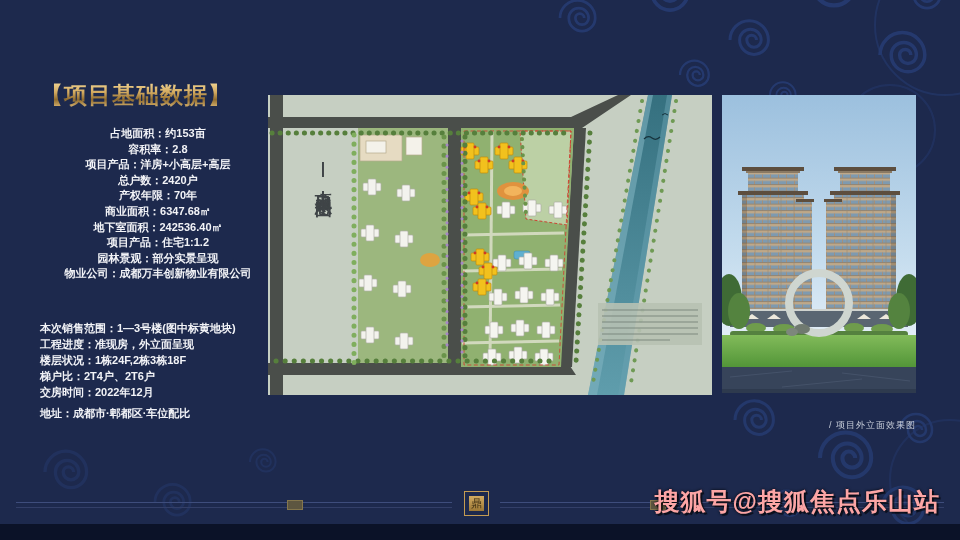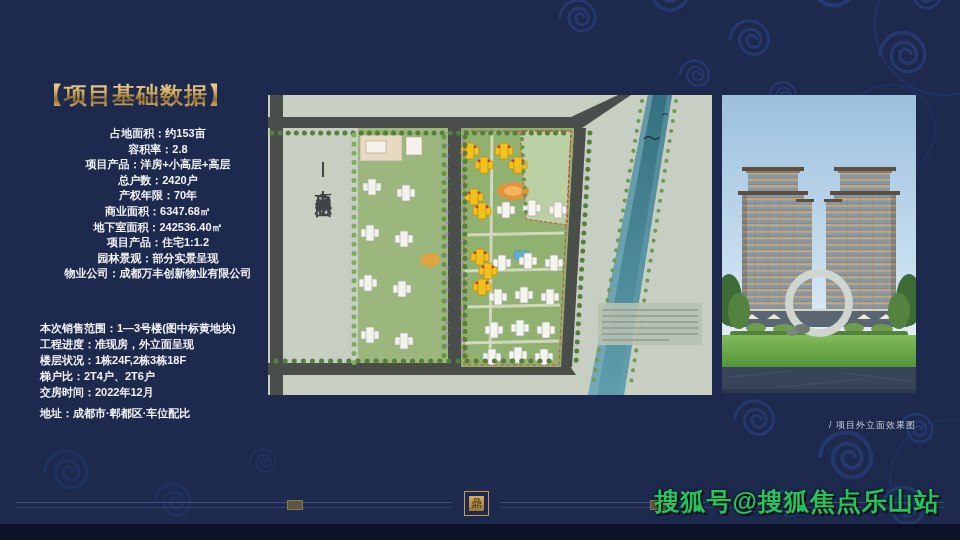--- a/index.html
+++ b/index.html
@@ -38,21 +38,21 @@
   .deco-line-right{left:500px;width:444px;}
   .deco-chip{position:absolute;top:500px;width:14px;height:8px;background:#5d5640;border:1px solid #84764c;}
   .deco-chip-left{left:287px;}
   .deco-chip-right{left:650px;}
   .deco-seal{position:absolute;left:464px;top:491px;width:23px;height:23px;border:1px solid #c49b52;
     display:flex;align-items:center;justify-content:center;background:#1d294d;}
   .deco-seal-inner{width:15px;height:15px;background:linear-gradient(180deg,#d3ab60,#9c7836);
     color:#3a2c12;font-size:11px;line-height:15px;text-align:center;
     font-family:"DejaVu Serif","Liberation Serif",serif;}
 
-  .watermark{position:absolute;right:20px;bottom:6px;font-size:25px;font-weight:bold;color:#22c55e;
+  .watermark{position:absolute;right:20px;bottom:6px;font-size:25px;font-weight:bold;color:#fca5a5;
     letter-spacing:1px;text-shadow:0 0 3px rgba(0,0,0,.95),2px 2px 0 rgba(0,0,0,.55);}
 </style>
 </head>
 <body>
 
 <div class="slide">
 
   <svg class="bg-swirls" viewBox="0 0 960 540" aria-hidden="true">
     <defs>
       <path id="sw" d="M0,0 A16,16 0 1 1 32,0 A12,12 0 1 1 8,0 A9,9 0 1 1 26,0 A6,6 0 1 1 14,0 A4,4 0 1 1 22,0" fill="none"></path>

